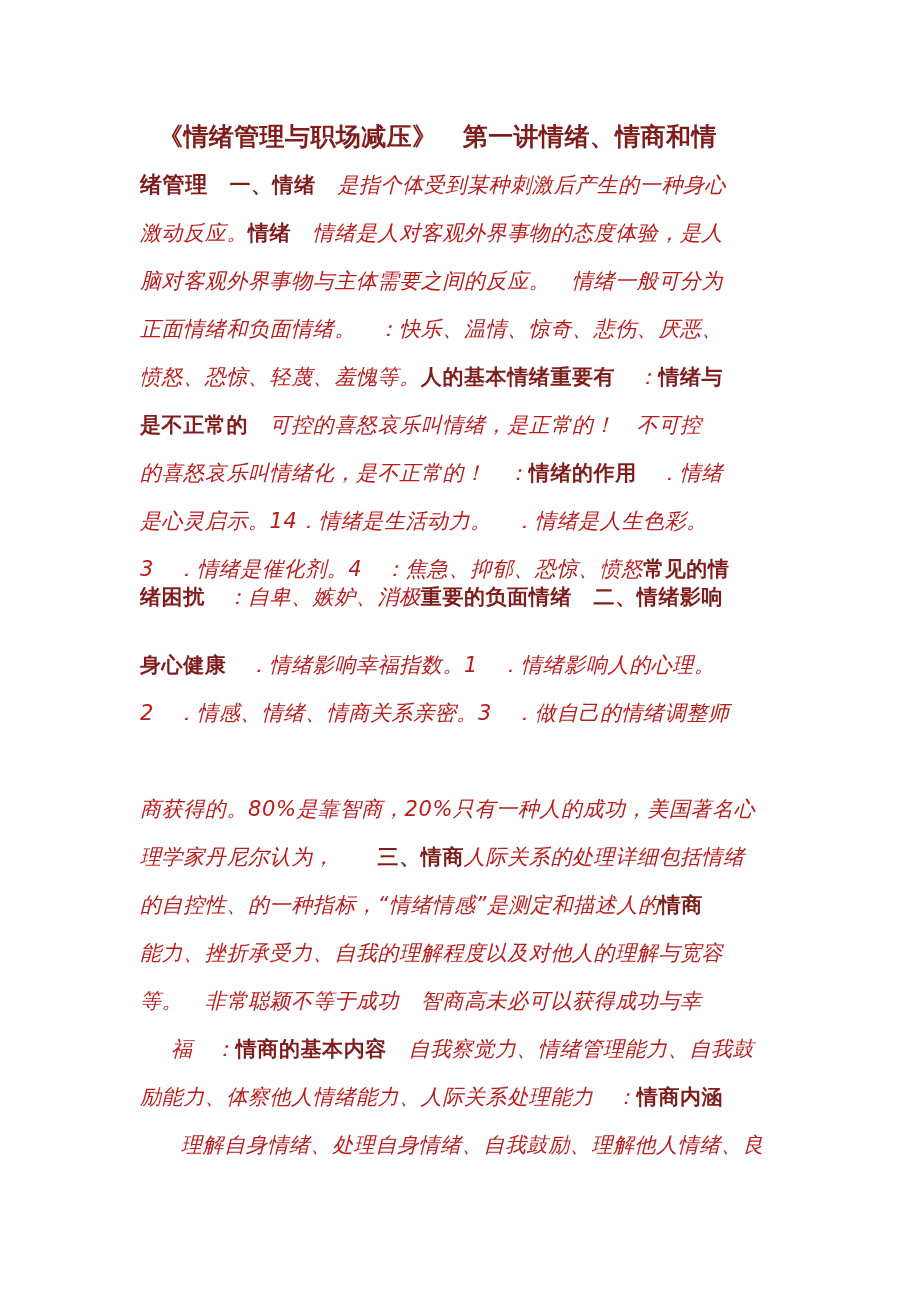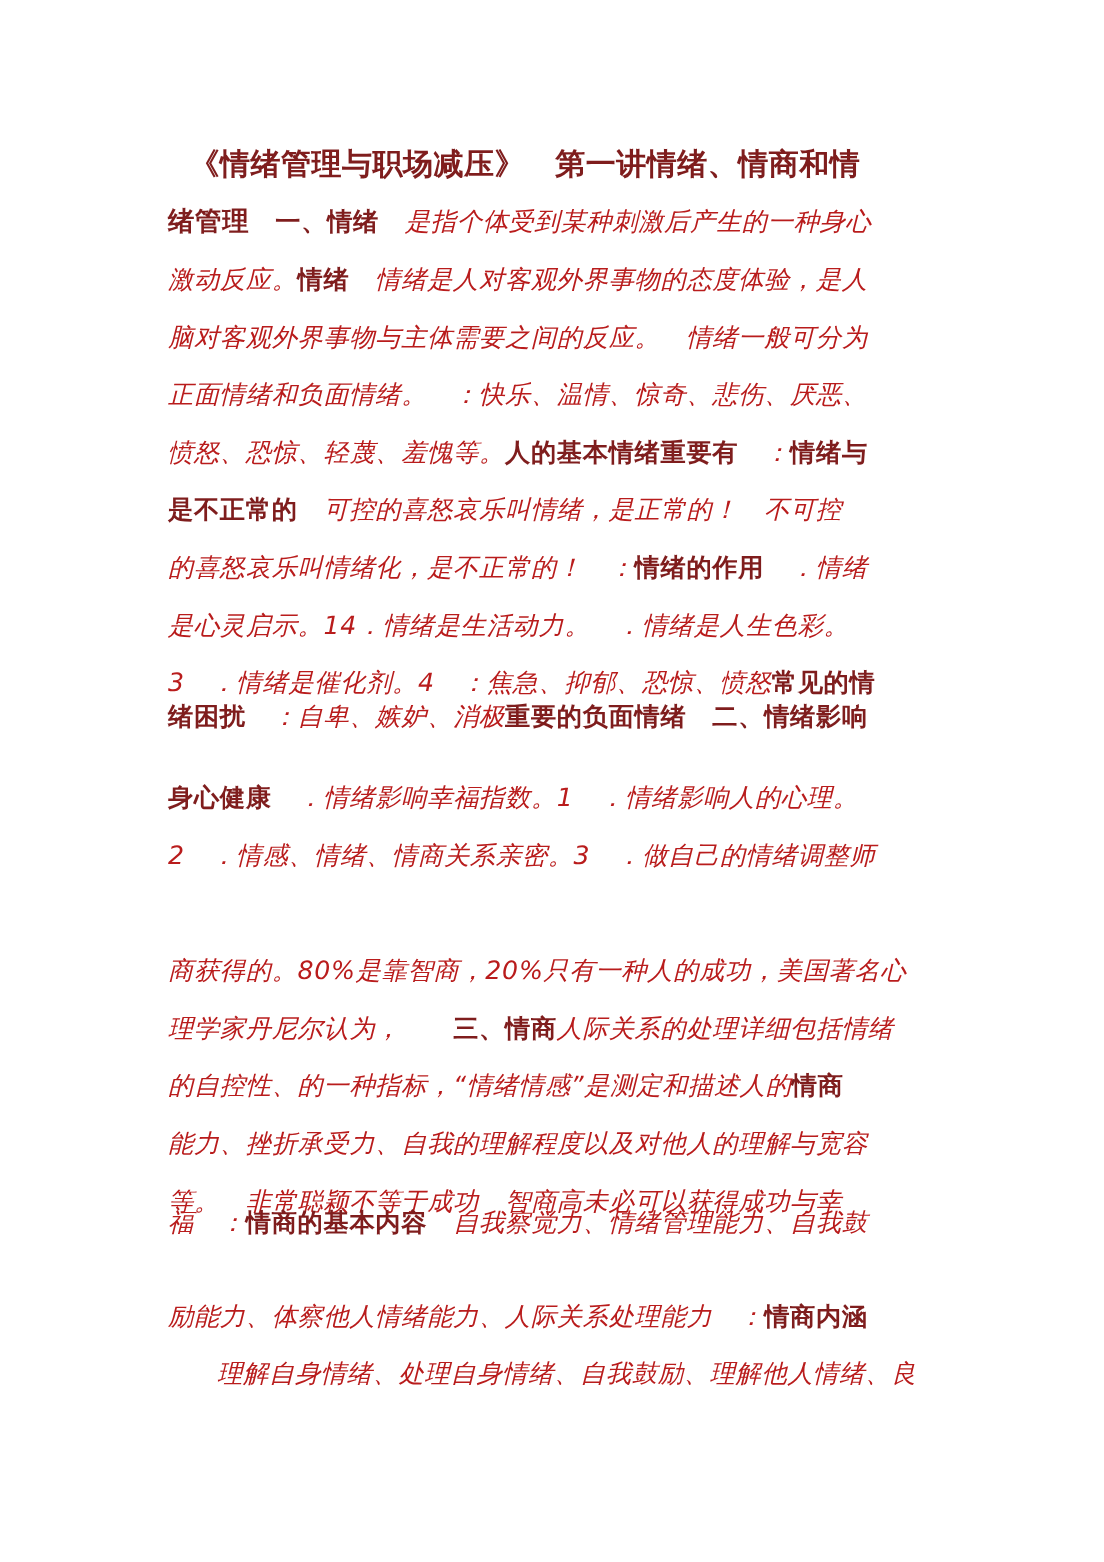--- a/index.html
+++ b/index.html
@@ -27,16 +27,16 @@
     <div class="line" style="top: 506px;"><span class="n">是心灵启示。14．情绪是生活动力。　．情绪是人生色彩。</span></div>
     <div class="line" style="top: 554px;"><span class="n">3　．情绪是催化剂。4　：焦急、抑郁、恐惊、愤怒</span><span class="b">常见的情</span></div>
     <div class="line" style="top: 568px; margin-top: 14px;"><span class="b">绪困扰</span><span class="n">　：自卑、嫉妒、消极</span><span class="b">重要的负面情绪</span><span class="b">　二、情绪影响</span></div>
     <div class="line" style="top: 650px;"><span class="b">身心健康</span><span class="n">　．情绪影响幸福指数。1　．情绪影响人的心理。</span></div>
     <div class="line" style="top: 698px;"><span class="n">2　．情感、情绪、情商关系亲密。3　．做自己的情绪调整师</span></div>
     <div class="line" style="top: 794px;"><span class="n">商获得的。80%是靠智商，20%只有一种人的成功，美国著名心</span></div>
     <div class="line" style="top: 842px;"><span class="n">理学家丹尼尔认为，　　</span><span class="b">三、情商</span><span class="n">人际关系的处理详细包括情绪</span></div>
     <div class="line" style="top: 890px;"><span class="n">的自控性、的一种指标，“情绪情感”是测定和描述人的</span><span class="b">情商</span></div>
     <div class="line" style="top: 938px;"><span class="n">能力、挫折承受力、自我的理解程度以及对他人的理解与宽容</span></div>
     <div class="line" style="top: 986px;"><span class="n">等。　非常聪颖不等于成功　智商高未必可以获得成功与幸</span></div>
-    <div class="line" style="top: 1004px;"><span class="n">福　：</span><span class="b">情商的基本内容</span><span class="n">　自我察觉力、情绪管理能力、自我鼓</span></div>
+    <div class="line" style="top: 1034px; text-align: center;"><span class="n">福　：</span><span class="b">情商的基本内容</span><span class="n">　自我察觉力、情绪管理能力、自我鼓</span></div>
     <div class="line" style="top: 1082px;"><span class="n">励能力、体察他人情绪能力、人际关系处理能力　：</span><span class="b">情商内涵</span></div>
     <div class="line" style="top: 1130px; margin-left: 41px;"><span class="n">理解自身情绪、处理自身情绪、自我鼓励、理解他人情绪、良</span></div>
   </div>
 
 </body></html>

